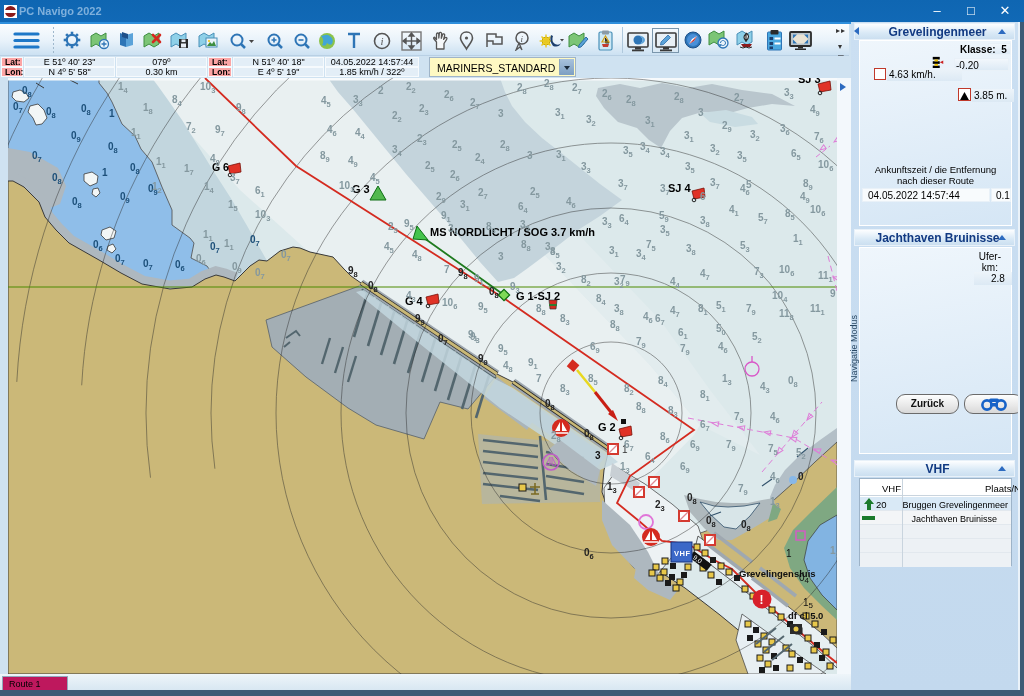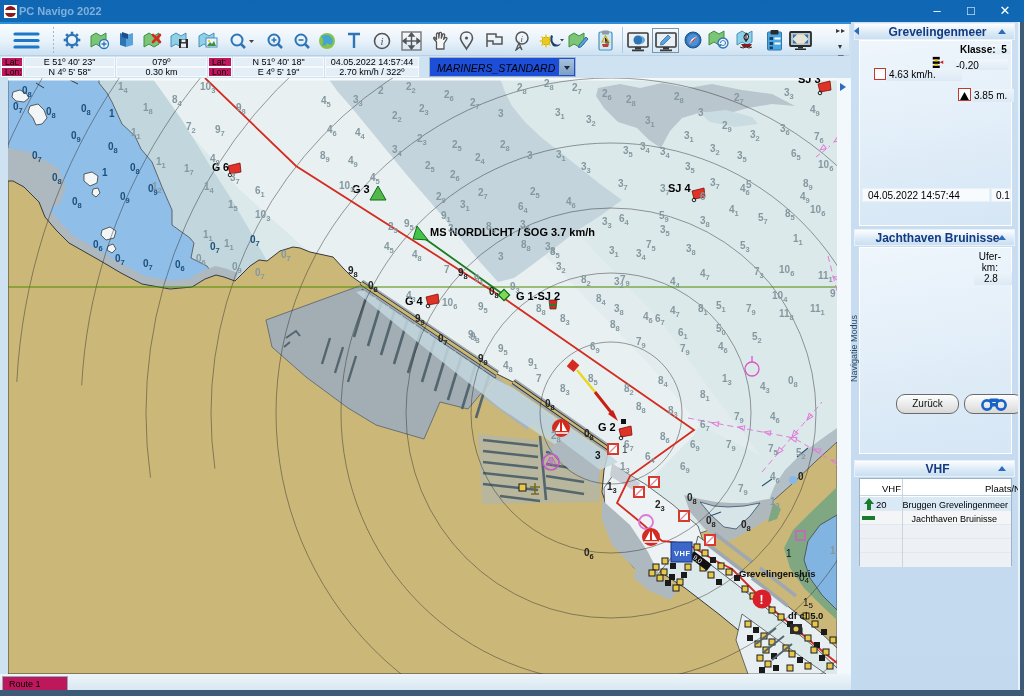--- a/index.html
+++ b/index.html
@@ -8,22 +8,22 @@
 #titlebar { position:absolute; left:0; top:0; width:1024px; height:23px; background:linear-gradient(#0F66B2,#1169B6); }
 #titlebar .logo { position:absolute; left:4px; top:5px; width:13px; height:13px; background:#fff; }
 #titlebar .logo .c { position:absolute; left:1px; top:1px; width:11px; height:11px; border-radius:50%; background:#8B1A1A; }
 #titlebar .logo .b { position:absolute; left:1px; top:5px; width:11px; height:3px; background:#fff; }
 #titlebar .t { position:absolute; left:19px; top:5px; font-size:11px; font-weight:bold; color:#7FB0DC;text-align:center; }
 #titlebar .btn { position:absolute; top:0px; height:22px; width:30px; color:#fff; font-size:13px; text-align:center; line-height:22px; }
 #topline { position:absolute; left:0; top:22px; width:1024px; height:2px; background:#2E8FDC; }
 #toolbar { position:absolute; left:0; top:24px; width:849px; height:32px; background:linear-gradient(#FBFDFE,#E8F2FA 55%,#CCE1F2); border-bottom:1px solid #B9D0E4; }
 #statusrow { position:absolute; left:0; top:56px; width:1024px; height:22px; background:#CFE2F1; }
 .scell { position:absolute; height:10px; background:#E3EEF7; border:1px solid #F6FAFD; font-size:9px; color:#000; text-align:center; line-height:9px; }
-.slab { background:#be185d; font-weight:normal; text-align:left; padding-left:3px; font-size:8.5px; }
-#combo { position:absolute; left:429px; top:57px; width:147px; height:20px; background:#1d4ed8; border:1px solid #9FB4C8;font-style:italic; }
+.slab { background:#fca5a5; font-weight:bold; text-align:left; padding-left:3px; font-size:8.5px; }
+#combo { position:absolute; left:429px; top:57px; width:147px; height:20px; background:#fef9c3; border:1px solid #9FB4C8; }
 #combo .txt { position:absolute; left:7px; top:4px; font-size:10.5px; color:#000; }
 #combo .db { position:absolute; right:1px; top:1px; width:15px; height:16px; background:linear-gradient(#A8C2DC,#7E9FC2); border-left:1px solid #8FA8BE; }
 #combo .db:after { content:""; position:absolute; left:4px; top:7px; border:3.5px solid transparent; border-top:4px solid #1A2A3A; }
 #leftborder { position:absolute; left:0; top:78px; width:8px; height:612px; background:#CFE2F1; }
 #mapwrap { position:absolute; left:8px; top:78px; width:829px; height:596px; background:#DCE9EB; }
 #bottombar { position:absolute; left:0; top:674px; width:1024px; height:16px; background:linear-gradient(#EEF5FA,#D8E7F2); }
 #routetab { position:absolute; left:2px; top:676px; width:66px; height:14px; background:#be185d; border:1px solid #93A9BC; border-bottom:none; font-size:9px; padding:2px 0 0 6px; color:#000; }
 #darkstrip { position:absolute; left:0; top:690px; width:1024px; height:6px; background:#3D5B76; }
 #panel { position:absolute; left:851px; top:22px; width:167px; height:668px; background:linear-gradient(#CBDFF2,#C3D9EE); }
 #paneledge { position:absolute; left:1018px; top:22px; width:6px; height:674px; background:#3D5B76; }
@@ -231,21 +231,21 @@
   <div class="scell slab" style="left:1px; top:11px; width:22px;">Lon:</div>
   <div class="scell" style="left:24px; top:1px; width:91px;">E 51º 40' 23"</div>
   <div class="scell" style="left:24px; top:11px; width:91px;">N 4º 5' 58"</div>
   <div class="scell" style="left:116px; top:1px; width:91px;">079º</div>
   <div class="scell" style="left:116px; top:11px; width:91px;">0.30 km</div>
   <div class="scell slab" style="left:208px; top:1px; width:24px;">Lat:</div>
   <div class="scell slab" style="left:208px; top:11px; width:24px;">Lon:</div>
   <div class="scell" style="left:233px; top:1px; width:91px;">N 51º 40' 18"</div>
   <div class="scell" style="left:233px; top:11px; width:91px;">E 4º 5' 19"</div>
   <div class="scell" style="left:325px; top:1px; width:94px;">04.05.2022 14:57:44</div>
-  <div class="scell" style="left:325px; top:11px; width:94px;">2.70 km/h / 322º</div>
+  <div class="scell" style="left:325px; top:11px; width:94px;">1.85 km/h / 322º</div>
 </div>
 <div id="combo">
     <div class="txt">MARINERS_STANDARD</div>
     <div class="db"></div>
   </div>
 <div id="leftborder"></div>
 <div id="rstrip" style="position:absolute; left:837px; top:78px; width:14px; height:596px; background:#F3F8FC;">
     <div style="position:absolute; left:3px; top:5px; width:0; height:0; border:4px solid transparent; border-left:6px solid #2D6BC0; border-right:none;"></div>
   </div>
 <div id="mapwrap"><svg width="829" height="596" viewBox="8 78 829 596" font-family="Liberation Sans, sans-serif">
@@ -780,32 +780,33 @@
     </svg>
     <div class="fld" style="left:27px; top:27px; width:75px; height:13px; background:linear-gradient(#EDF4FA,#DCE9F4); border:none;"></div>
     <div style="position:absolute; left:14px; top:27px; width:12px; height:12px; background:#fff; border:1.5px solid #C0392B;"></div>
     <div style="position:absolute; left:29px; top:28px; font-size:10px;">4.63 km/h.</div>
     <div class="fld" style="left:112px; top:48px; width:42px; height:13px; background:linear-gradient(#EDF4FA,#DCE9F4); border:none;"></div>
     <div style="position:absolute; left:98px; top:47px; width:13px; height:13px; background:#fff; border:1.5px solid #C0392B;"></div>
     <svg style="position:absolute; left:100px; top:51px;" width="9" height="8" viewBox="0 0 10 9">
         <path d="M5 0 L10 9 L0 9 Z" fill="#000"></path>
       </svg>
     <div style="position:absolute; left:114px; top:49px; font-size:10px; white-space:nowrap;">3.85 m.</div>
+    <div style="position:absolute; left:0; top:123px; width:100%; text-align:center; font-size:9.5px; line-height:11px;">Ankunftszeit / die Entfernung<br>nach dieser Route</div>
     <div class="fld" style="left:2px; top:147px; width:128px; height:14px; background:#F8FBFD;"></div>
     <div class="fld" style="left:131px; top:147px; width:20px; height:14px; background:#F8FBFD;"></div>
     <div style="position:absolute; left:8px; top:149px; font-size:10px;">04.05.2022 14:57:44</div>
     <div style="position:absolute; left:136px; top:149px; font-size:10px;">0.1</div>
   </div>
 
   <div class="phead" style="top:207px;">Jachthaven Bruinisse<span class="up"></span></div>
   <div class="pbox" style="top:225px; height:207px;">
     <div style="position:absolute; right:10px; top:3px; font-size:10px; text-align:center;">Ufer-<br>km:</div>
     <div class="fld" style="left:114px; top:24px; width:38px; height:13px; background:linear-gradient(#EDF4FA,#DCE9F4); border:none;"></div>
-    <div style="position:absolute; left:124px; top:25px; font-size:10px;">2.8</div>
-    <div style="position:absolute; left:36px; top:146px; width:63px; height:20px; background:linear-gradient(#FDFEFE,#E8E8E8 60%,#D8D8D8); border:1.5px solid #6B6B6B; border-radius:9px; font-size:10px; text-align:center; line-height:17px; color:#111;">Zurück</div>
+    <div style="position:absolute; left:131px; top:25px; font-size:10px;">2.8</div>
+    <div style="position:absolute; left:36px; top:146px; width:63px; height:20px; background:linear-gradient(#FDFEFE,#E8E8E8 60%,#D8D8D8); border:1.5px solid #6B6B6B; border-radius:9px; font-size:10px; text-align:center; line-height:17px; color:#111;font-weight:bold;">Zurück</div>
     <div style="position:absolute; left:104px; top:146px; width:59px; height:20px; background:linear-gradient(#FDFEFE,#E8E8E8 60%,#D8D8D8); border:1.5px solid #6B6B6B; border-radius:9px;">
       <svg width="36" height="17" viewBox="0 0 36 17" style="position:absolute; left:11px; top:0px;">
         <circle cx="11" cy="10" r="4.6" fill="none" stroke="#1763C8" stroke-width="2.6"></circle>
         <circle cx="25" cy="10" r="4.6" fill="none" stroke="#1763C8" stroke-width="2.6"></circle>
         <rect x="14" y="8" width="8" height="3.5" fill="#1763C8"></rect>
         <rect x="13" y="3.5" width="10" height="3.5" rx="1.7" fill="#1763C8"></rect>
       </svg>
     </div>
   </div>
 

